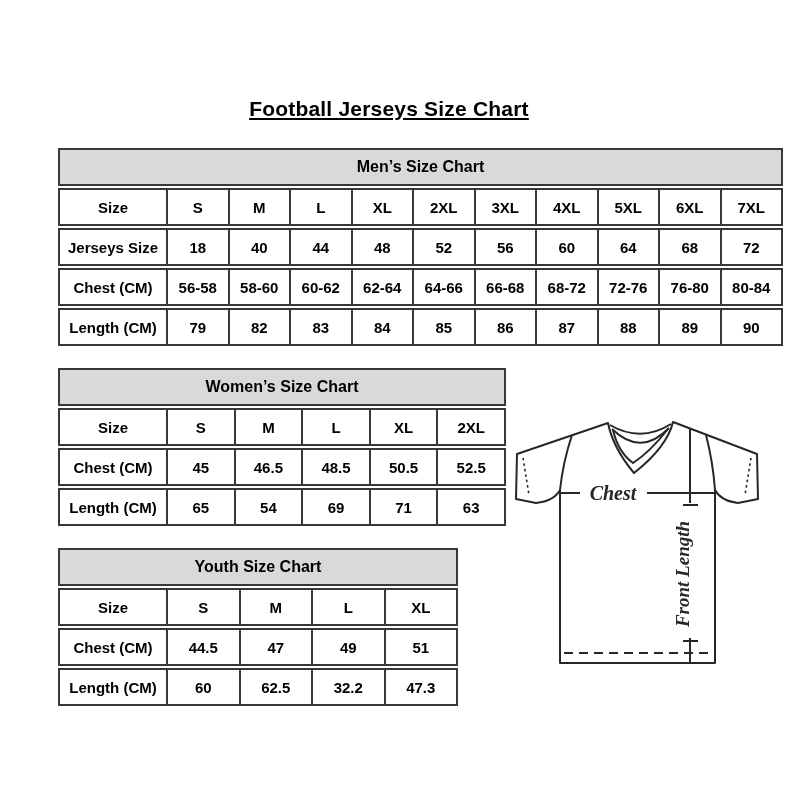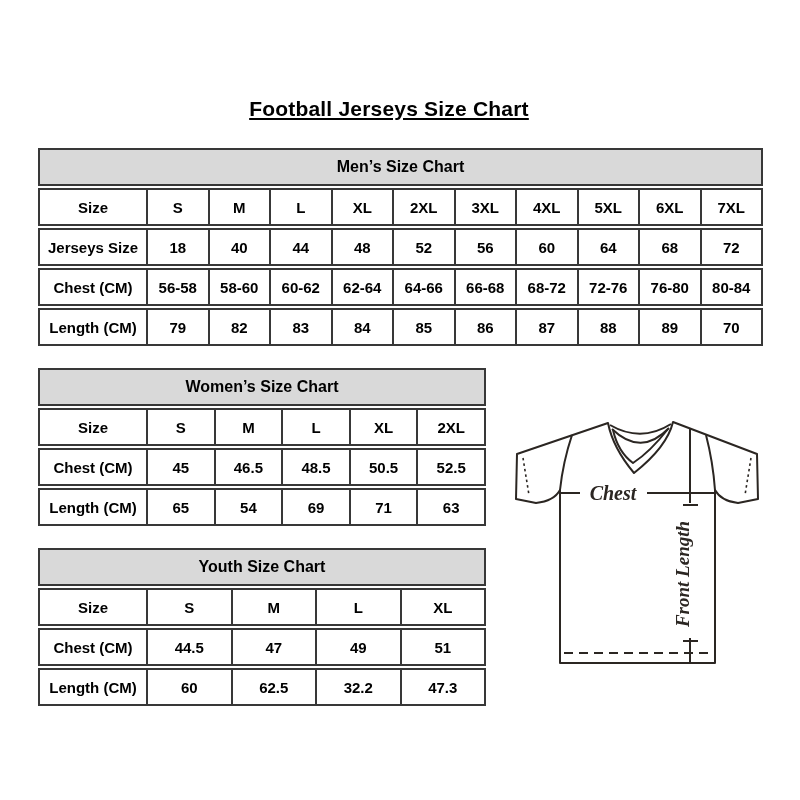--- a/index.html
+++ b/index.html
@@ -11,40 +11,41 @@
     position:absolute;top:97px;left:0;width:778px;margin:0;
     text-align:center;font-size:21px;font-weight:bold;color:#000;
     letter-spacing:0.2px;
     text-decoration:underline;
   }
   table.size-table{
     position:absolute;
     border-collapse:separate;
     border-spacing:0 2px;
     table-layout:fixed;
+    margin-left:20px;
   }
   table.size-table td{
     border-top:2px solid var(--table-border,#383838);
     border-bottom:2px solid var(--table-border,#383838);
     border-right:2px solid var(--table-border,#383838);
     height:34px;padding:0 2px;
     text-align:center;vertical-align:middle;
     font-weight:bold;font-size:15px;color:#000;
     background:#fff;overflow:hidden;white-space:nowrap;
   }
   table.size-table td:first-child{
     border-left:2px solid var(--table-border,#383838);
   }
   table.size-table td.table-title{
     background:var(--header-bg,#d9d9d9);
     font-size:16px;
   }
   #mens-table{left:38px;top:146px;width:725px;}
   #womens-table{left:38px;top:366px;width:448px;}
-  #youth-table{left:38px;top:546px;width:448px;}
+  #youth-table{left:38px;top:546px;width:400px;}
   #jersey-diagram{position:absolute;left:502px;top:402px;}
   .measure-label{
     font-family:"Liberation Serif",serif;
     font-style:italic;font-weight:bold;
     fill:#2b2622;
   }
 </style>
 </head>
 <body>
 
@@ -111,21 +112,21 @@
         <td>Length (CM)</td>
         <td>79</td>
         <td>82</td>
         <td>83</td>
         <td>84</td>
         <td>85</td>
         <td>86</td>
         <td>87</td>
         <td>88</td>
         <td>89</td>
-        <td>70</td>
+        <td>90</td>
       </tr>
     </tbody>
   </table>
 
 <table id="womens-table" class="size-table">
     <colgroup>
       <col style="width: 110px;">
       <col>
       <col>
       <col>

